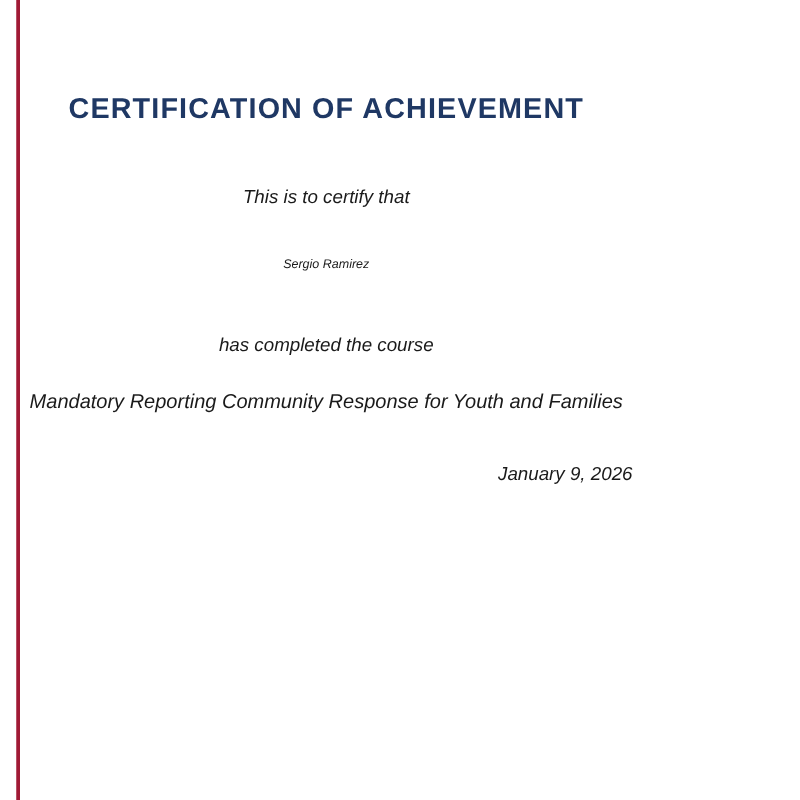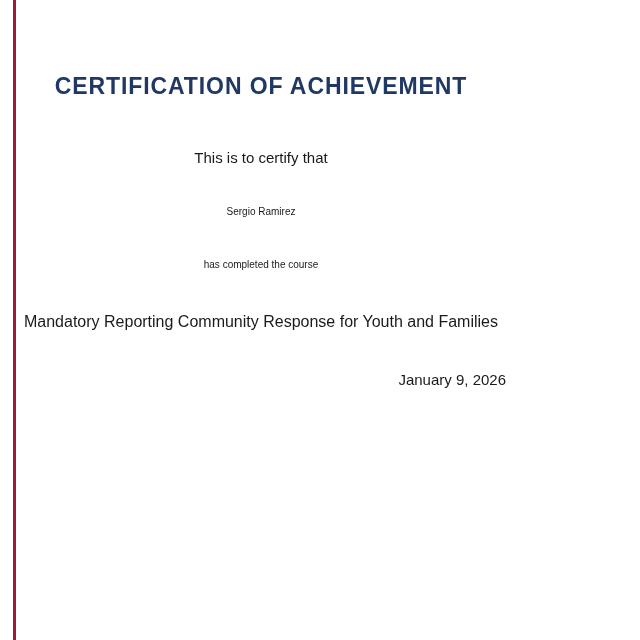--- a/index.html
+++ b/index.html
@@ -59,25 +59,26 @@
   }
 
   .body-line {
     position: absolute;
     left: 0;
     right: 0;
     color: #1a1a1a;
     font-weight: normal;
     line-height: 20px;
     white-space: nowrap;
+    font-style: italic;
   }
 
   .line-certify  { top: 148px; font-size: 15px; }
   .line-name     { top: 202px; font-size: 10px; }
-  .line-course-lead { top: 255px; font-size: 10px; }
+  .line-course-lead { top: 267px; font-size: 15px; }
   .line-course-title { top: 312px; font-size: 16px; }
   .line-date     { top: 370px; font-size: 15px; text-align: right; }
 
   .blank-area {
     position: absolute;
     left: 0;
     right: 0;
     top: 404px;
     bottom: 0;
   }

